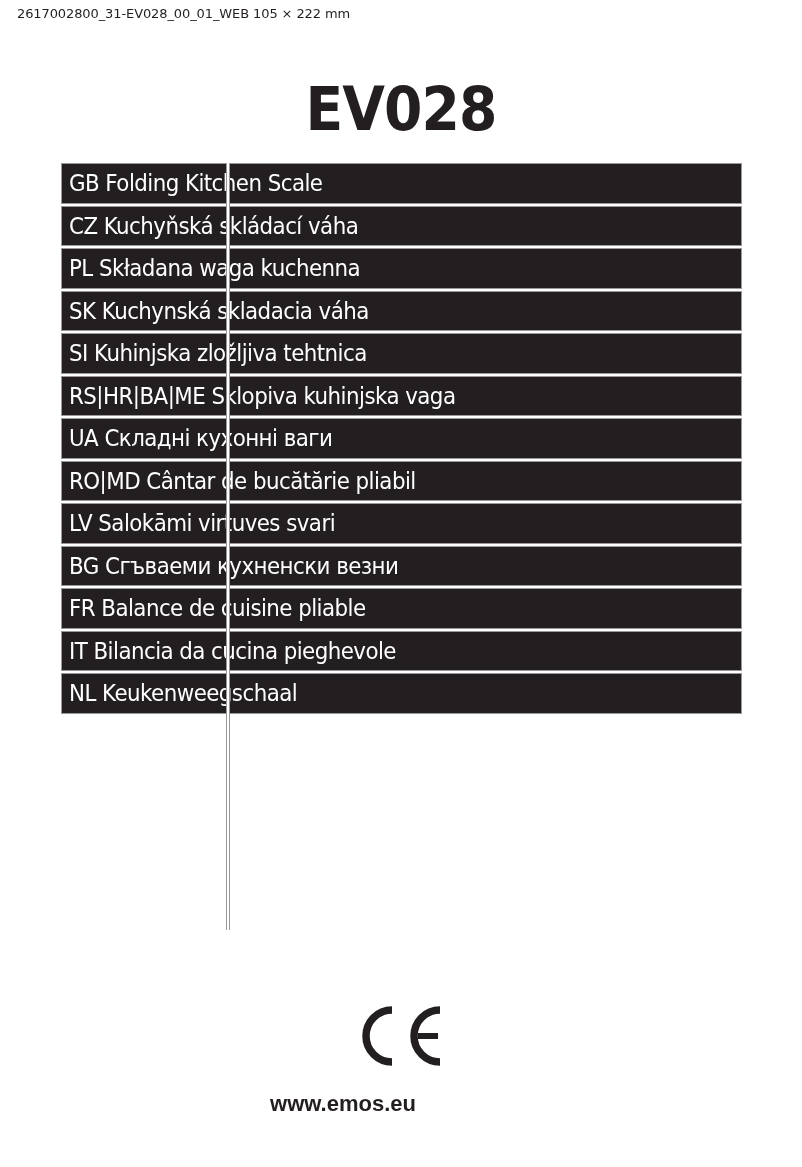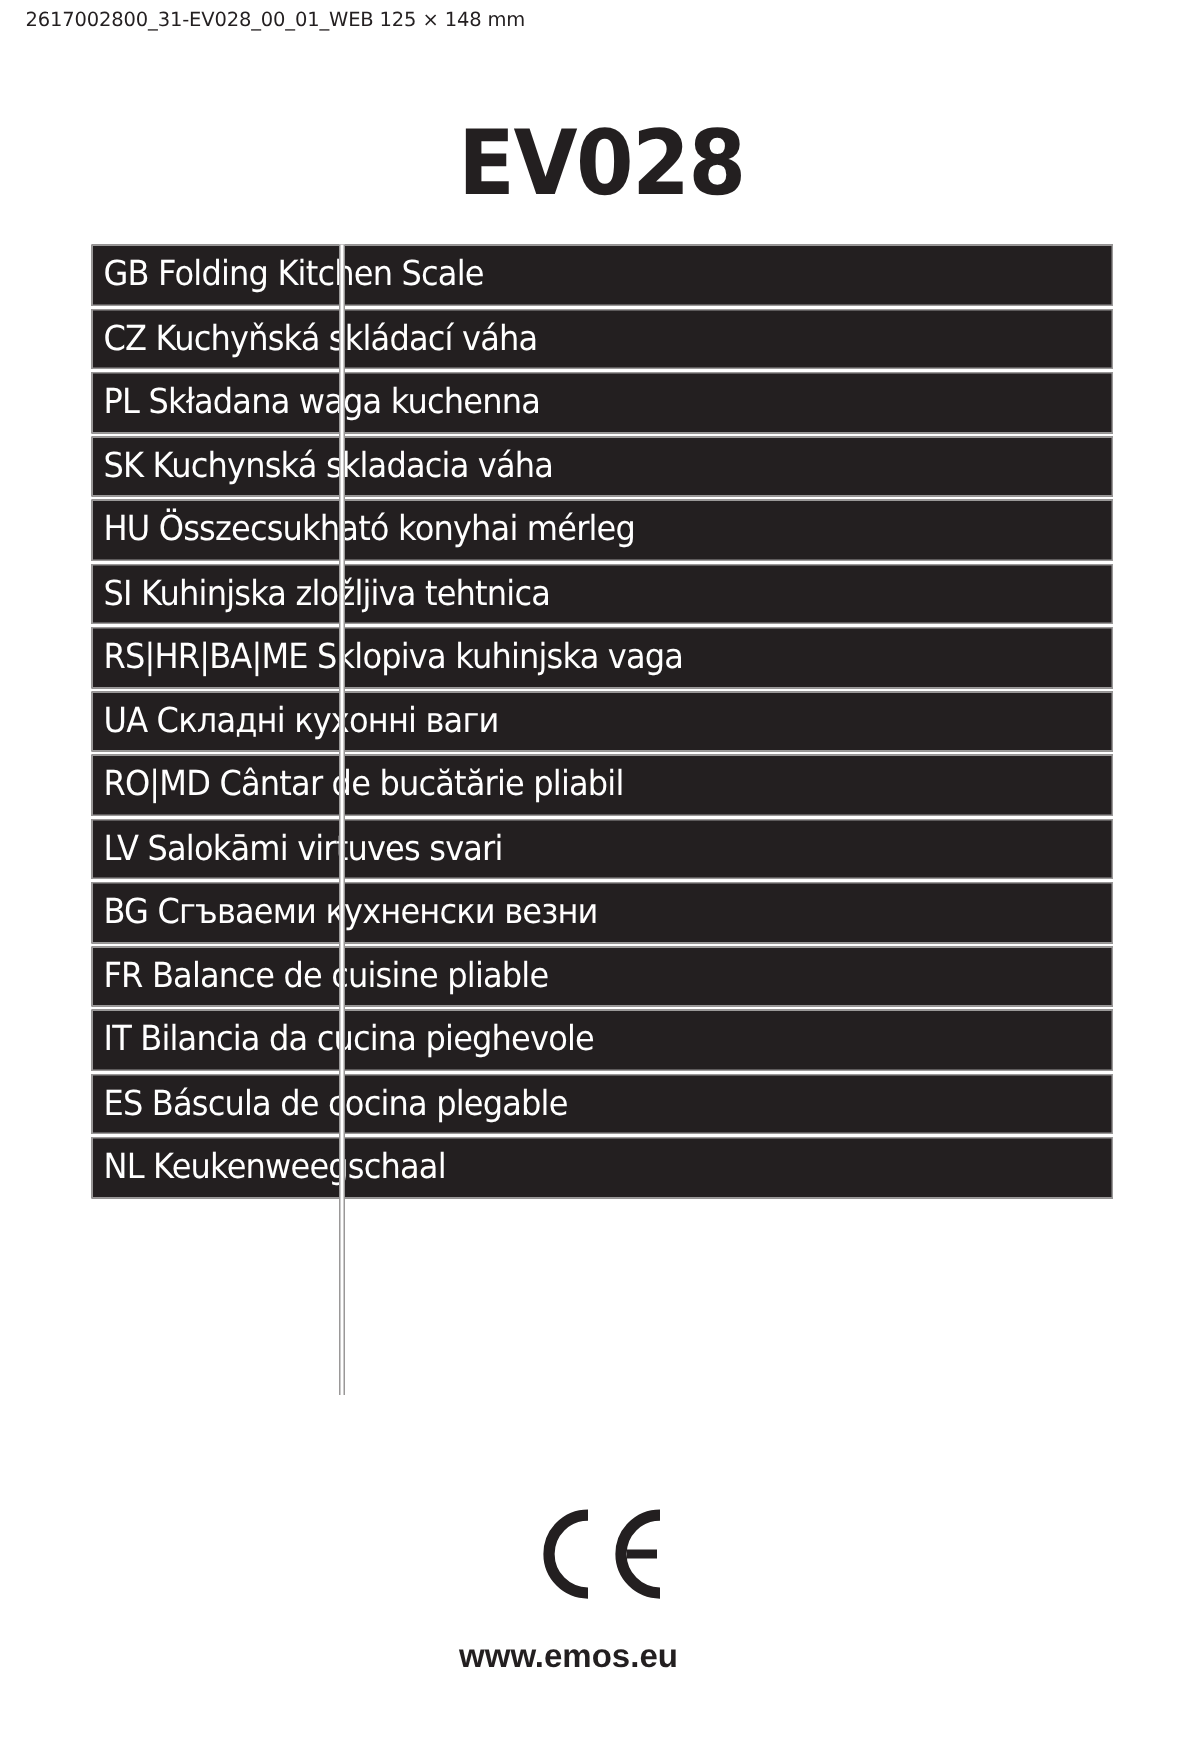--- a/index.html
+++ b/index.html
@@ -87,45 +87,41 @@
     .website {
       position: absolute;
       left: 0;
       width: 686px;
       top: 1091px;
       text-align: center;
       font-family: "Liberation Sans", sans-serif;
       font-weight: bold;
       font-size: 22px;
       color: #231f20;
-      padding-left: 36px;
     }
   </style>
 </head>
 <body>
 
-<div class="file-label">2617002800_31-EV028_00_01_WEB  125 × 148 mm</div>
+<div class="file-label">2617002800_31-EV028_00_01_WEB  105 × 222 mm</div>
 
 <div class="product-code">EV028</div>
 
 <div class="name-table">
   <div class="name-row">
       <span class="row-text">GB Folding Kitchen Scale</span>
     </div>
   <div class="name-row">
       <span class="row-text">CZ Kuchyňská skládací váha</span>
     </div>
   <div class="name-row">
       <span class="row-text">PL Składana waga kuchenna</span>
     </div>
   <div class="name-row">
       <span class="row-text">SK Kuchynská skladacia váha</span>
-    </div>
-  <div class="name-row">
-      <span class="row-text">HU Összecsukható konyhai mérleg</span>
     </div>
   <div class="name-row">
       <span class="row-text">SI Kuhinjska zložljiva tehtnica</span>
     </div>
   <div class="name-row">
       <span class="row-text">RS|HR|BA|ME Sklopiva kuhinjska vaga</span>
     </div>
   <div class="name-row">
       <span class="row-text">UA Складні кухонні ваги</span>
     </div>
@@ -138,23 +134,20 @@
   <div class="name-row">
       <span class="row-text">BG Сгъваеми кухненски везни</span>
     </div>
   <div class="name-row">
       <span class="row-text">FR Balance de cuisine pliable</span>
     </div>
   <div class="name-row">
       <span class="row-text">IT Bilancia da cucina pieghevole</span>
     </div>
   <div class="name-row">
-      <span class="row-text">ES Báscula de cocina plegable</span>
-    </div>
-  <div class="name-row">
       <span class="row-text">NL Keukenweegschaal</span>
     </div>
 </div>
 
 <div class="divider"></div>
 
 <svg class="ce-mark" viewBox="0 0 86 60" xmlns="http://www.w3.org/2000/svg">
   <path d="M 34 4 A 26 26 0 1 0 34 56" fill="none" stroke="#231f20" stroke-width="7.5"></path>
   <path d="M 82 4 A 26 26 0 1 0 82 56" fill="none" stroke="#231f20" stroke-width="7.5"></path>
   <line x1="60" y1="30" x2="80" y2="30" stroke="#231f20" stroke-width="6"></line>

